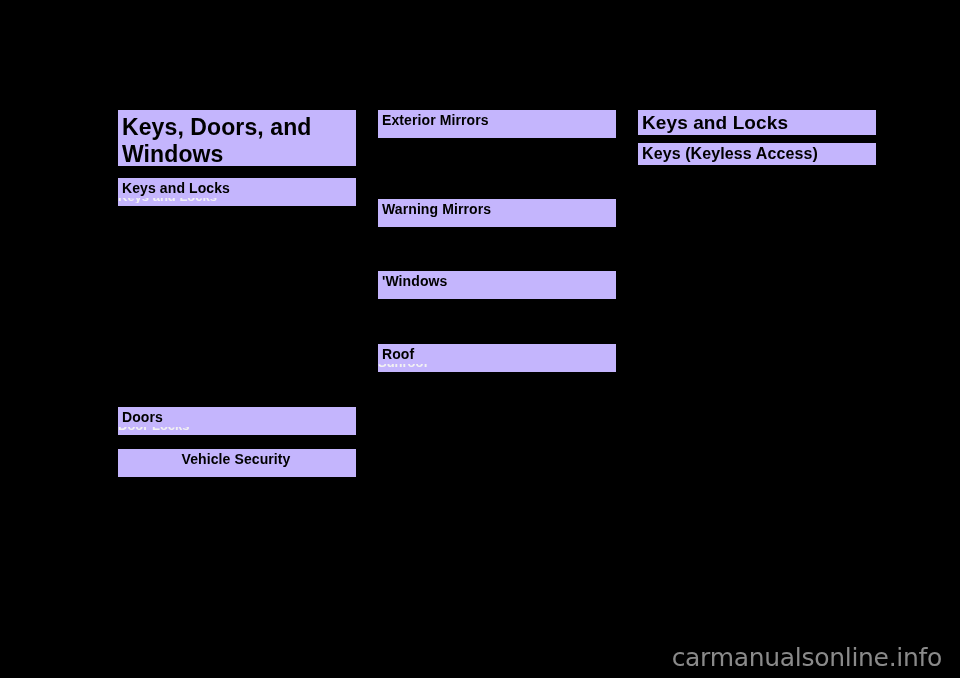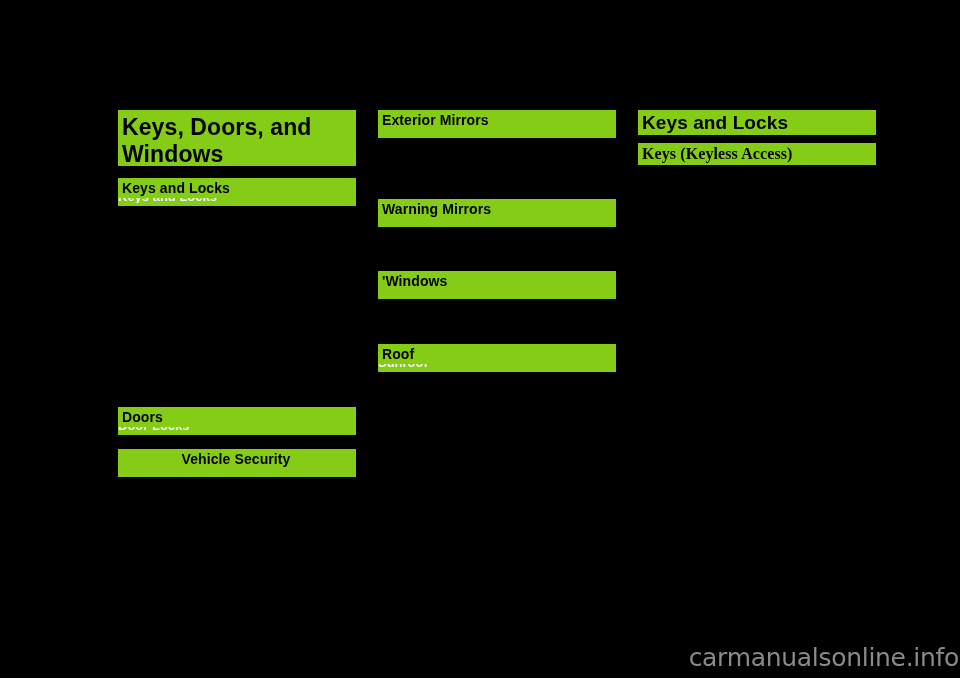--- a/index.html
+++ b/index.html
@@ -29,21 +29,21 @@
   .column {
     position: absolute;
     top: 0;
   }
   .col-left   { left: 118px; width: 238px; }
   .col-mid    { left: 378px; width: 238px; }
   .col-right  { left: 638px; width: 238px; }
 
   
   .band {
-    background: #84cc16;
+    background: #c4b5fd;
     color: #000000;
     position: absolute;
     left: 0;
     width: 100%;
     overflow: hidden;
     white-space: nowrap;
     font-family: "Liberation Sans", sans-serif;
     font-weight: bold;
     font-stretch: condensed;
     letter-spacing: 0.1px;
@@ -65,21 +65,20 @@
     padding: 1px 6px 0 4px;
     font-size: 14px;
     line-height: 19px;
   }
   
   .band-sub {
     height: 20px;
     padding: 1px 6px 0 4px;
     font-size: 14px;
     line-height: 19px;
-    font-family: Liberation Serif, serif;
   }
 
   
   .clip-row {
     position: absolute;
     left: 0;
     width: 100%;
     height: 5px;
     overflow: hidden;
     color: #f2f2f2;
@@ -114,21 +113,21 @@
     font-size: 13px;
     font-weight: bold;
     line-height: 14px;
     color: #ffffff;
     font-family: "Liberation Sans", sans-serif;
   }
 
   
   .watermark {
     position: absolute;
-    right: 1px;
+    right: 18px;
     bottom: 6px;
     font-family: "DejaVu Sans", sans-serif;
     font-size: 25px;
     letter-spacing: -0.3px;
     color: #8a8a8a;
     white-space: nowrap;
     user-select: none;
     margin-top: 12px;
   }
 </style>

